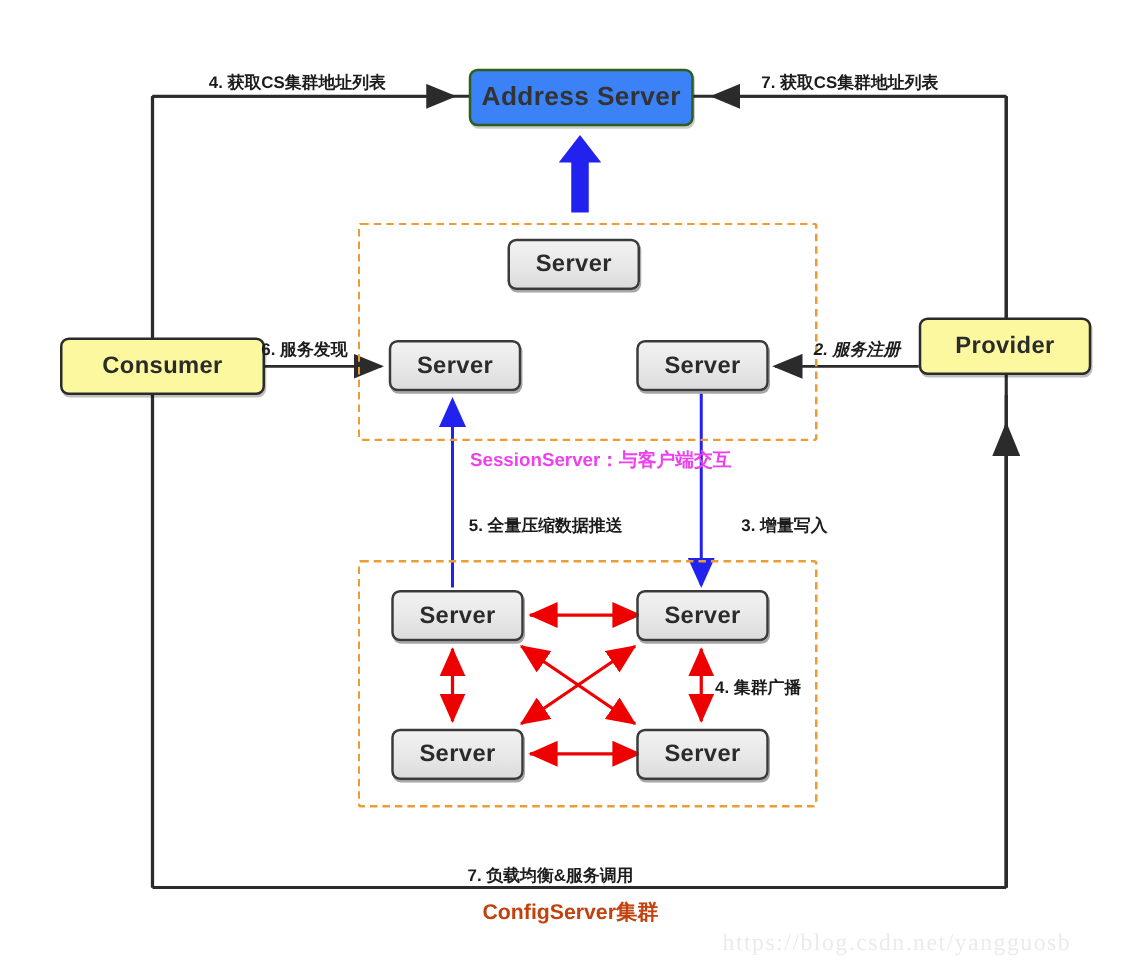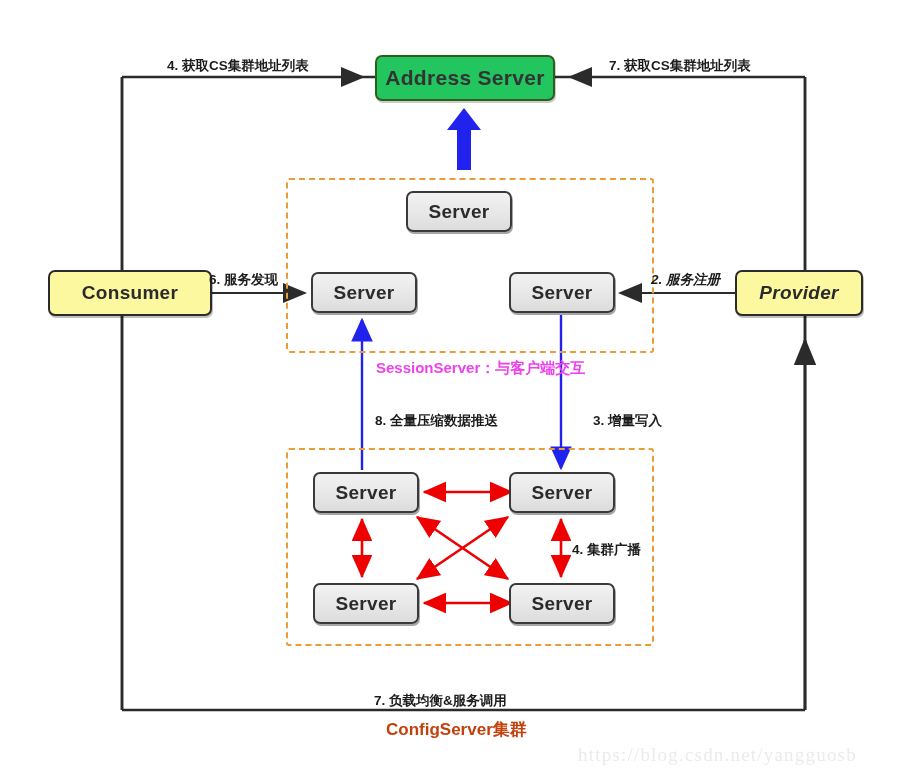--- a/index.html
+++ b/index.html
@@ -34,21 +34,21 @@
     color: #2b2b2b;
     border-radius: 7px;
   }
   .node-server {
     background: linear-gradient(to bottom, #f2f2f2 0%, #e6e6e6 60%, #dcdcdc 100%);
     border: 2px solid #3a3a3a;
     font-size: 19px;
     box-shadow: 1px 2px 0 rgba(0,0,0,.35);
   }
   .node-address {
-    background: #22c55e;
+    background: #3b82f6;
     border: 2px solid #2f5d1b;
     font-size: 21px;
     color: #333333;
     box-shadow: 1px 2px 0 rgba(0,0,0,.2);
   }
   .node-endpoint {
     background: #fbf8a0;
     border: 2px solid #2b2b2b;
     font-size: 19px;
     color: #2b2b2b;
@@ -153,36 +153,36 @@
     <path d="M805,710 L805,340" stroke="#2b2b2b" stroke-width="2.5" fill="none" marker-end="url(#ah-black)"></path>
   </svg>
 
   <div class="dashed-group" style="left:286px; top:178px; width:368px; height:175px;"></div>
   <div class="dashed-group" style="left:286px; top:448px; width:368px; height:198px;"></div>
 
   <div class="node node-address" style="left:375px; top:55px; width:180px; height:46px;">Address Server</div>
 
   <div class="node node-endpoint" style="left:48px; top:270px; width:164px; height:46px;">Consumer</div>
 
-  <div class="node node-endpoint" style="left:735px; top:270px; width:128px; height:46px;font-style:italic;">Provider</div>
+  <div class="node node-endpoint" style="left:735px; top:254px; width:138px; height:46px;">Provider</div>
 
   <div class="node node-server" style="left:406px; top:191px; width:106px; height:41px;">Server</div>
   <div class="node node-server" style="left:311px; top:272px; width:106px; height:41px;">Server</div>
   <div class="node node-server" style="left:509px; top:272px; width:106px; height:41px;">Server</div>
 
   <div class="node node-server" style="left:313px; top:472px; width:106px; height:41px;">Server</div>
   <div class="node node-server" style="left:509px; top:472px; width:106px; height:41px;">Server</div>
   <div class="node node-server" style="left:313px; top:583px; width:106px; height:41px;">Server</div>
   <div class="node node-server" style="left:509px; top:583px; width:106px; height:41px;">Server</div>
 
   <div class="edge-label" style="left:167px; top:57px;">4. 获取CS集群地址列表</div>
   <div class="edge-label" style="left:609px; top:57px;">7. 获取CS集群地址列表</div>
   <div class="edge-label" style="left:209px; top:271px;">6. 服务发现</div>
   <div class="edge-label" style="left:651px; top:271px;font-style:italic;">2. 服务注册</div>
-  <div class="edge-label" style="left:375px; top:412px;">8. 全量压缩数据推送</div>
+  <div class="edge-label" style="left:375px; top:412px;">5. 全量压缩数据推送</div>
   <div class="edge-label" style="left:573px; top:412px;margin-left:20px;">3. 增量写入</div>
   <div class="edge-label" style="left:572px; top:541px;">4. 集群广播</div>
   <div class="edge-label" style="left:374px; top:692px;">7. 负载均衡&amp;服务调用</div>
 
   <div class="group-label" style="left:376px; top:359px;">SessionServer：与客户端交互</div>
   <div class="frame-label" style="left:386px; top:718px;">ConfigServer集群</div>
 
   <div class="watermark" style="left:578px; top:744px;">https://blog.csdn.net/yangguosb</div>
 
 </div>

